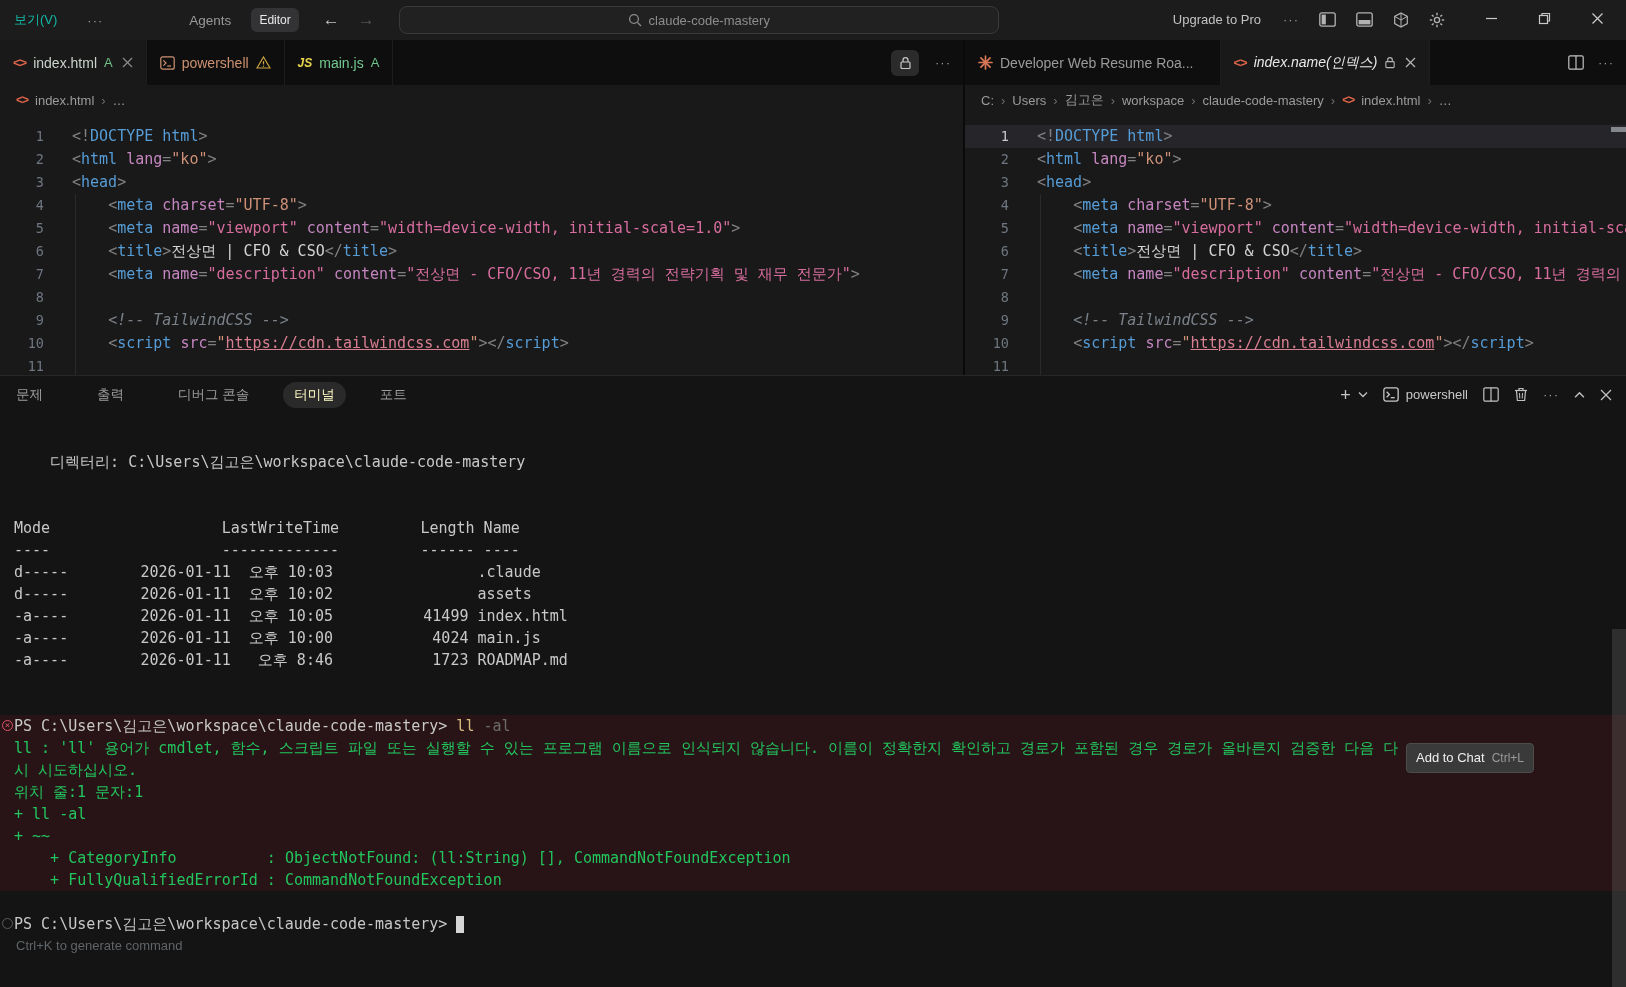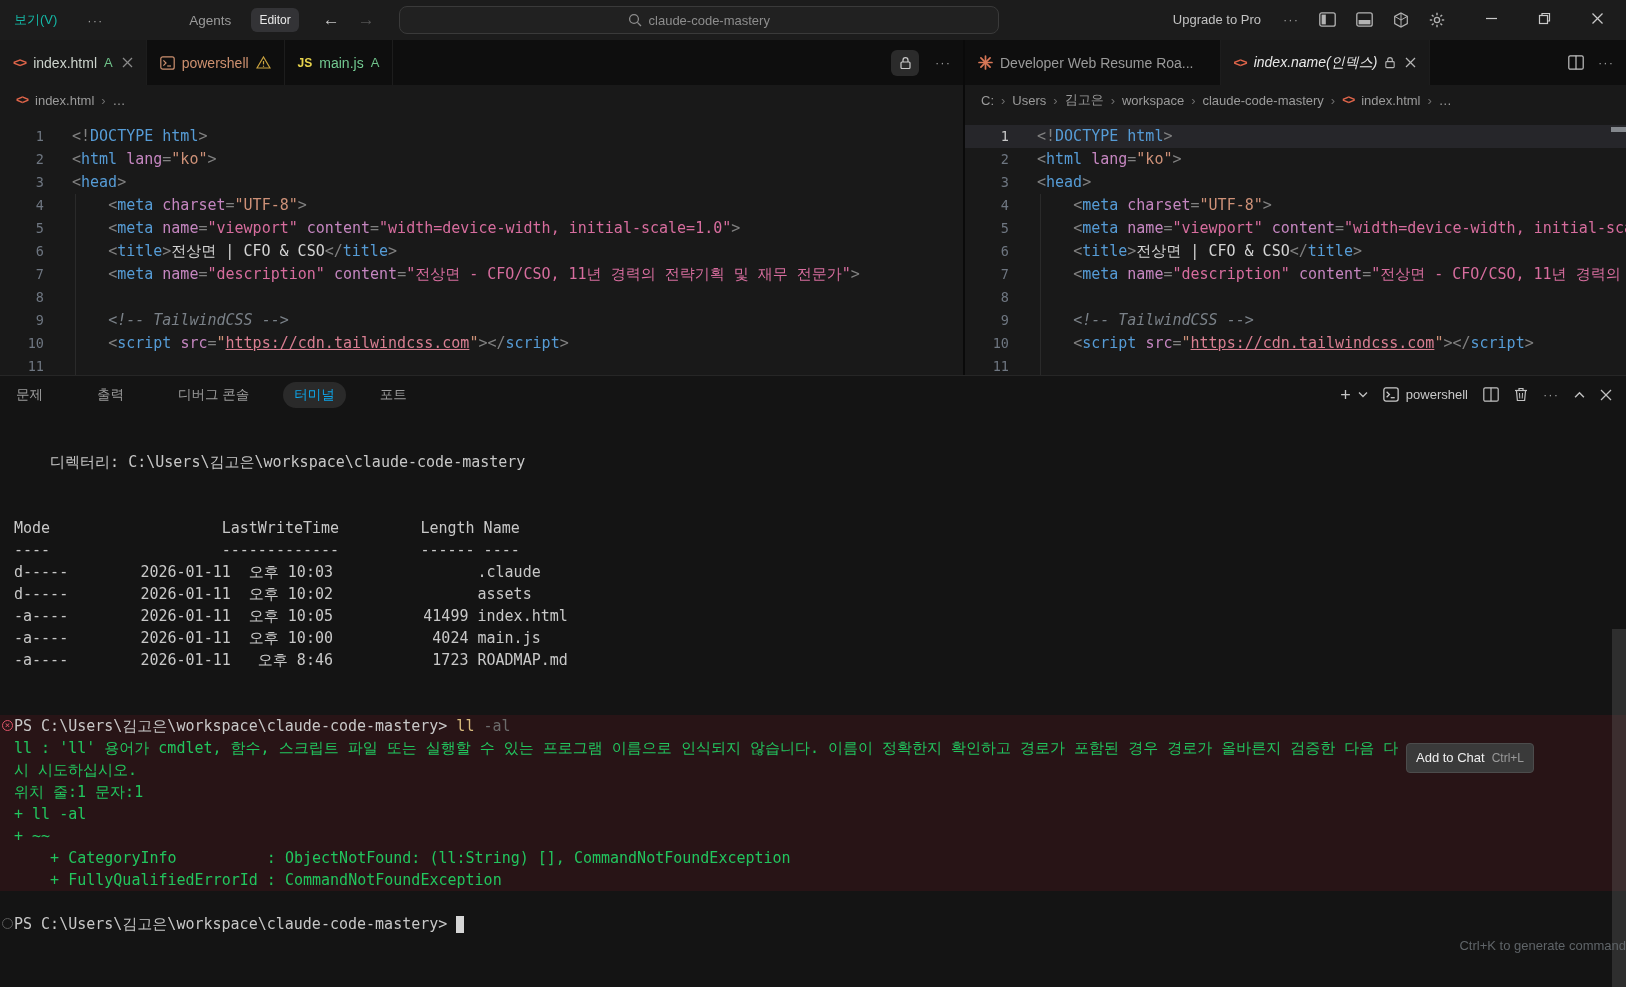--- a/index.html
+++ b/index.html
@@ -26,21 +26,21 @@
 
   
   .editors{position:absolute;top:40px;left:0;width:1626px;height:335px;display:flex;background:#191919}
   .egroup{position:relative;display:flex;flex-direction:column;overflow:hidden}
   .egroup.left{width:963px}
   .egroup.right{flex:1;border-left:2px solid #0a0a0a}
   .tabbar{height:45px;background:#0e0e0e;display:flex;align-items:stretch;flex:none}
   .tab{display:flex;align-items:center;gap:7px;padding:0 13px;font-size:14px;border-right:1px solid #1d1d1d;background:#0e0e0e}
   .tab.active{background:#191919}
   .ic-html{color:#e0654a;font-weight:bold;font-size:13px;letter-spacing:-1px}
-  .ic-js{color:#e8d44d;font-weight:bold;font-size:12px;}
+  .ic-js{color:#e8d44d;font-weight:bold;font-size:12px;font-style:italic}
   .lbl-light{color:#ccd3cc}.lbl-orange{color:#ce9170}.lbl-green{color:#73c991}.lbl-grey{color:#9a9a9a}
   .lbl-active{color:#e8e8e8;font-style:italic}
   .badge-a{color:#6fc28a;font-size:13px}
   .tab-close{color:#8a8a8a;margin-left:2px;display:flex}
   .grp-actions{margin-left:auto;display:flex;align-items:center;gap:12px;padding-right:12px}
   .lockbtn{background:#2b2b2b;border-radius:6px;width:28px;height:26px;display:flex;align-items:center;justify-content:center}
   .crumbs{height:30px;display:flex;align-items:center;gap:7px;padding-left:16px;font-size:13px;color:#9b9b9b;flex:none;white-space:nowrap}
   .crumb-sep{color:#6e6e6e}
   .crumbs .ic-html{font-size:12px}
 
@@ -55,40 +55,40 @@
   .tk-pu{color:#808080}.tk-tg{color:#569cd6}.tk-at{color:#c586c0}.tk-s1{color:#ce9178}
   .tk-s2{color:#d76d9e}.tk-df{color:#d4d4d4}.tk-cm{color:#7a8188;font-style:italic}
   .tk-lk{color:#d97f92;text-decoration:underline}
   .scroll-dot{position:absolute;top:12px;right:0;width:15px;height:5px;background:#84888d}
 
   
   .panel{position:absolute;top:375px;left:0;right:0;bottom:0;background:#141414;border-top:1px solid #262626}
   .panel-header{height:37px;display:flex;align-items:center;padding:0 14px}
   .ptab{margin:0 27px;font-size:13.5px;color:#9d9d9d}
   .ptab:first-child{margin-left:2px}
-  .ptab.active{background:#2a2a2a;border-radius:13px;padding:4px 11px;color:#0ea5e9;margin:0 7px}
+  .ptab.active{background:#2a2a2a;border-radius:13px;padding:4px 11px;color:#fef9c3;margin:0 7px}
   .panel-actions{margin-left:auto;display:flex;align-items:center;gap:15px;color:#c1c1c1}
   .chip{display:flex;align-items:center;gap:7px;font-size:13px;color:#c9c9c9}
   .plus{font-size:18px;color:#c5c5c5;line-height:14px}
 
   .terminal{position:absolute;top:37px;left:0;right:0;bottom:0;overflow:hidden;padding-top:16px;
     font-family:"DejaVu Sans Mono","Liberation Mono",monospace;font-size:15px;line-height:22px;color:#c8c8c8}
   .t-line{height:22px;white-space:pre;padding-left:14px;position:relative}
   .t-err-bg{background:#281416}
   .ts-d{color:#c8c8c8}.ts-y{color:#d7ba7d}.ts-dim{color:#6b6b6b}.ts-r{color:#22c55e}
   .t-gut{position:absolute;left:2px;top:5px;width:11px;height:11px;border-radius:50%;box-sizing:border-box}
   .t-gut.err{border:1px solid #e0556a;color:#e0556a;font-size:9px;line-height:9px;text-align:center}
   .t-gut.err::before{content:"×"}
   .t-gut.ring{border:1px solid #5a5a5a}
   .t-cursor{display:inline-block;width:8px;height:17px;background:#d6d6d6;vertical-align:text-bottom}
   .add-chat{position:absolute;top:330px;right:92px;background:#3a3a3a;border:1px solid #4c4c4c;border-radius:4px;
     padding:3px 9px;font-family:"Liberation Sans",sans-serif;font-size:13px;color:#efefef;display:flex;gap:7px;align-items:center}
   .add-chat .short{color:#9a9a9a;font-size:12px}
   .term-scroll{position:absolute;right:0;top:216px;bottom:0;width:14px;background:rgba(115,115,115,0.28)}
-  .hint{position:absolute;bottom:30px;left:8px;right:0;text-align:right;font-family:"Liberation Sans",sans-serif;
+  .hint{position:absolute;bottom:30px;left:16px;right:0;text-align:left;font-family:"Liberation Sans",sans-serif;
     font-size:13px;color:#5f6468}
 </style>
 </head>
 <body>
 
 <div class="titlebar">
   <span class="tb-menu">보기(V)</span>
   <span class="tb-dots">···</span>
   <span class="tb-agents">Agents</span>
   <span class="tb-editor">Editor</span>

